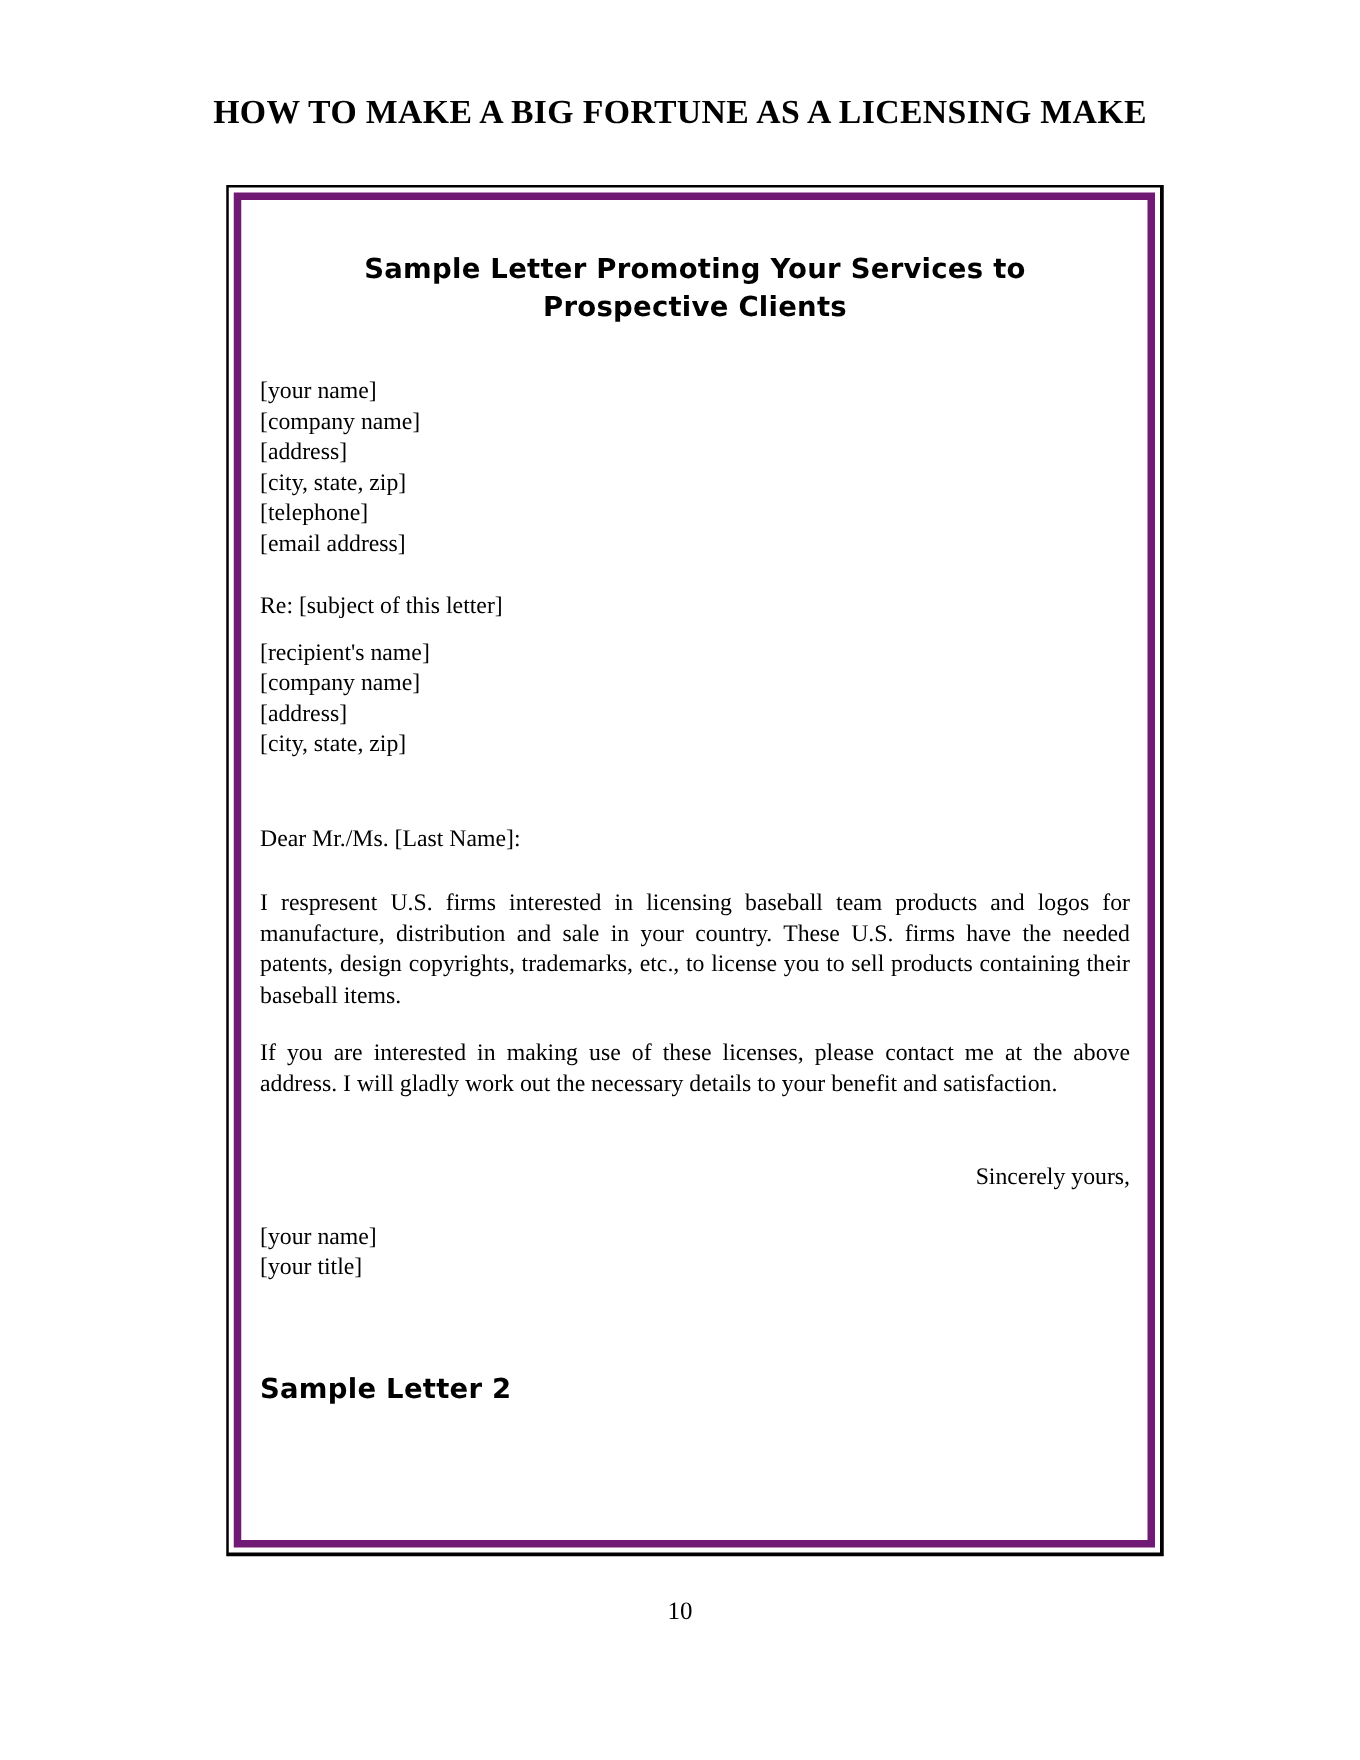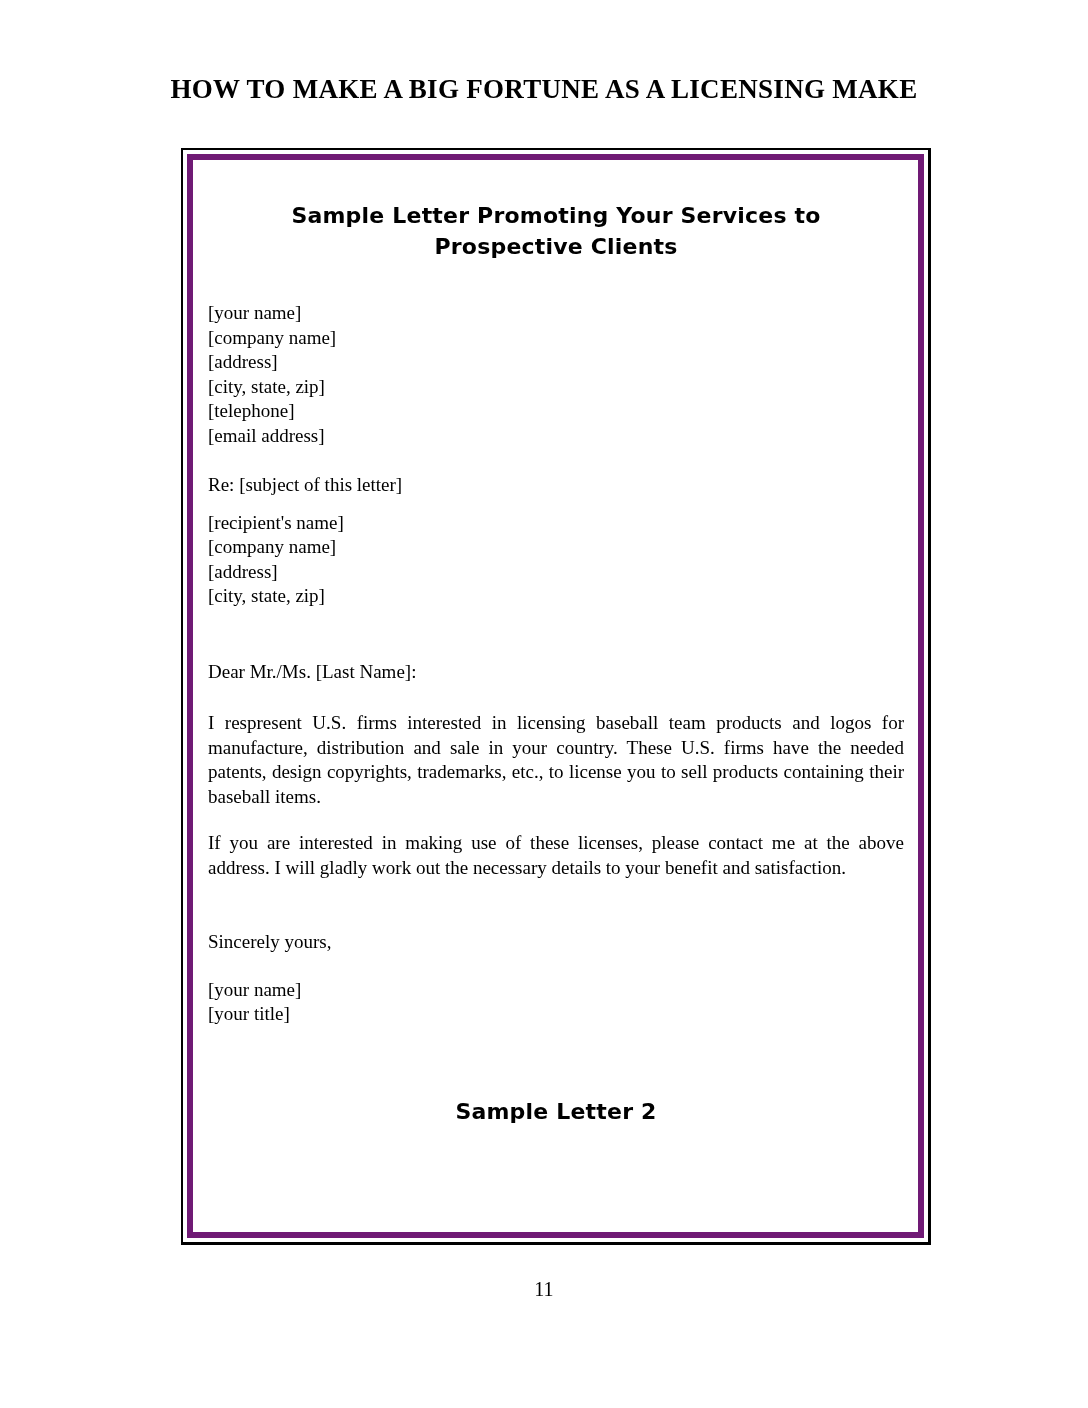--- a/index.html
+++ b/index.html
@@ -54,28 +54,28 @@
     font-family: "Liberation Serif", serif;
     font-size: 19px;
     line-height: 24.5px;
   }
   .sender-block    { margin-top: 39px; }
   .date-block      { margin-top: 25px; }
   .recipient-block { margin-top: 13px; }
   .salutation      { margin-top: 51px; }
   .paragraph-1     { margin-top: 27px; text-align: justify; }
   .paragraph-2     { margin-top: 22px; text-align: justify; }
-  .closing         { margin-top: 50px; }
+  .closing         { margin-top: 50px; text-align: right; }
   .signature-block { margin-top: 23px; }
   .footer-heading {
     margin-top: 72px;
     font-family: "DejaVu Sans", sans-serif;
     font-weight: bold;
     font-size: 22px;
-    text-align: center;
+    text-align: left;
     letter-spacing: 0.2px;
   }
   .page-number {
     position: absolute;
     top: 1278px;
     left: 0;
     width: 100%;
     text-align: center;
     font-size: 20px;
   }
@@ -124,13 +124,13 @@
     <div class="letter-text signature-block">
       <div>[your name]</div>
       <div>[your title]</div>
     </div>
 
     <div class="footer-heading">Sample Letter 2</div>
 
   </div>
 </div>
 
-<div class="page-number">11</div>
+<div class="page-number">10</div>
 
 </body></html>

